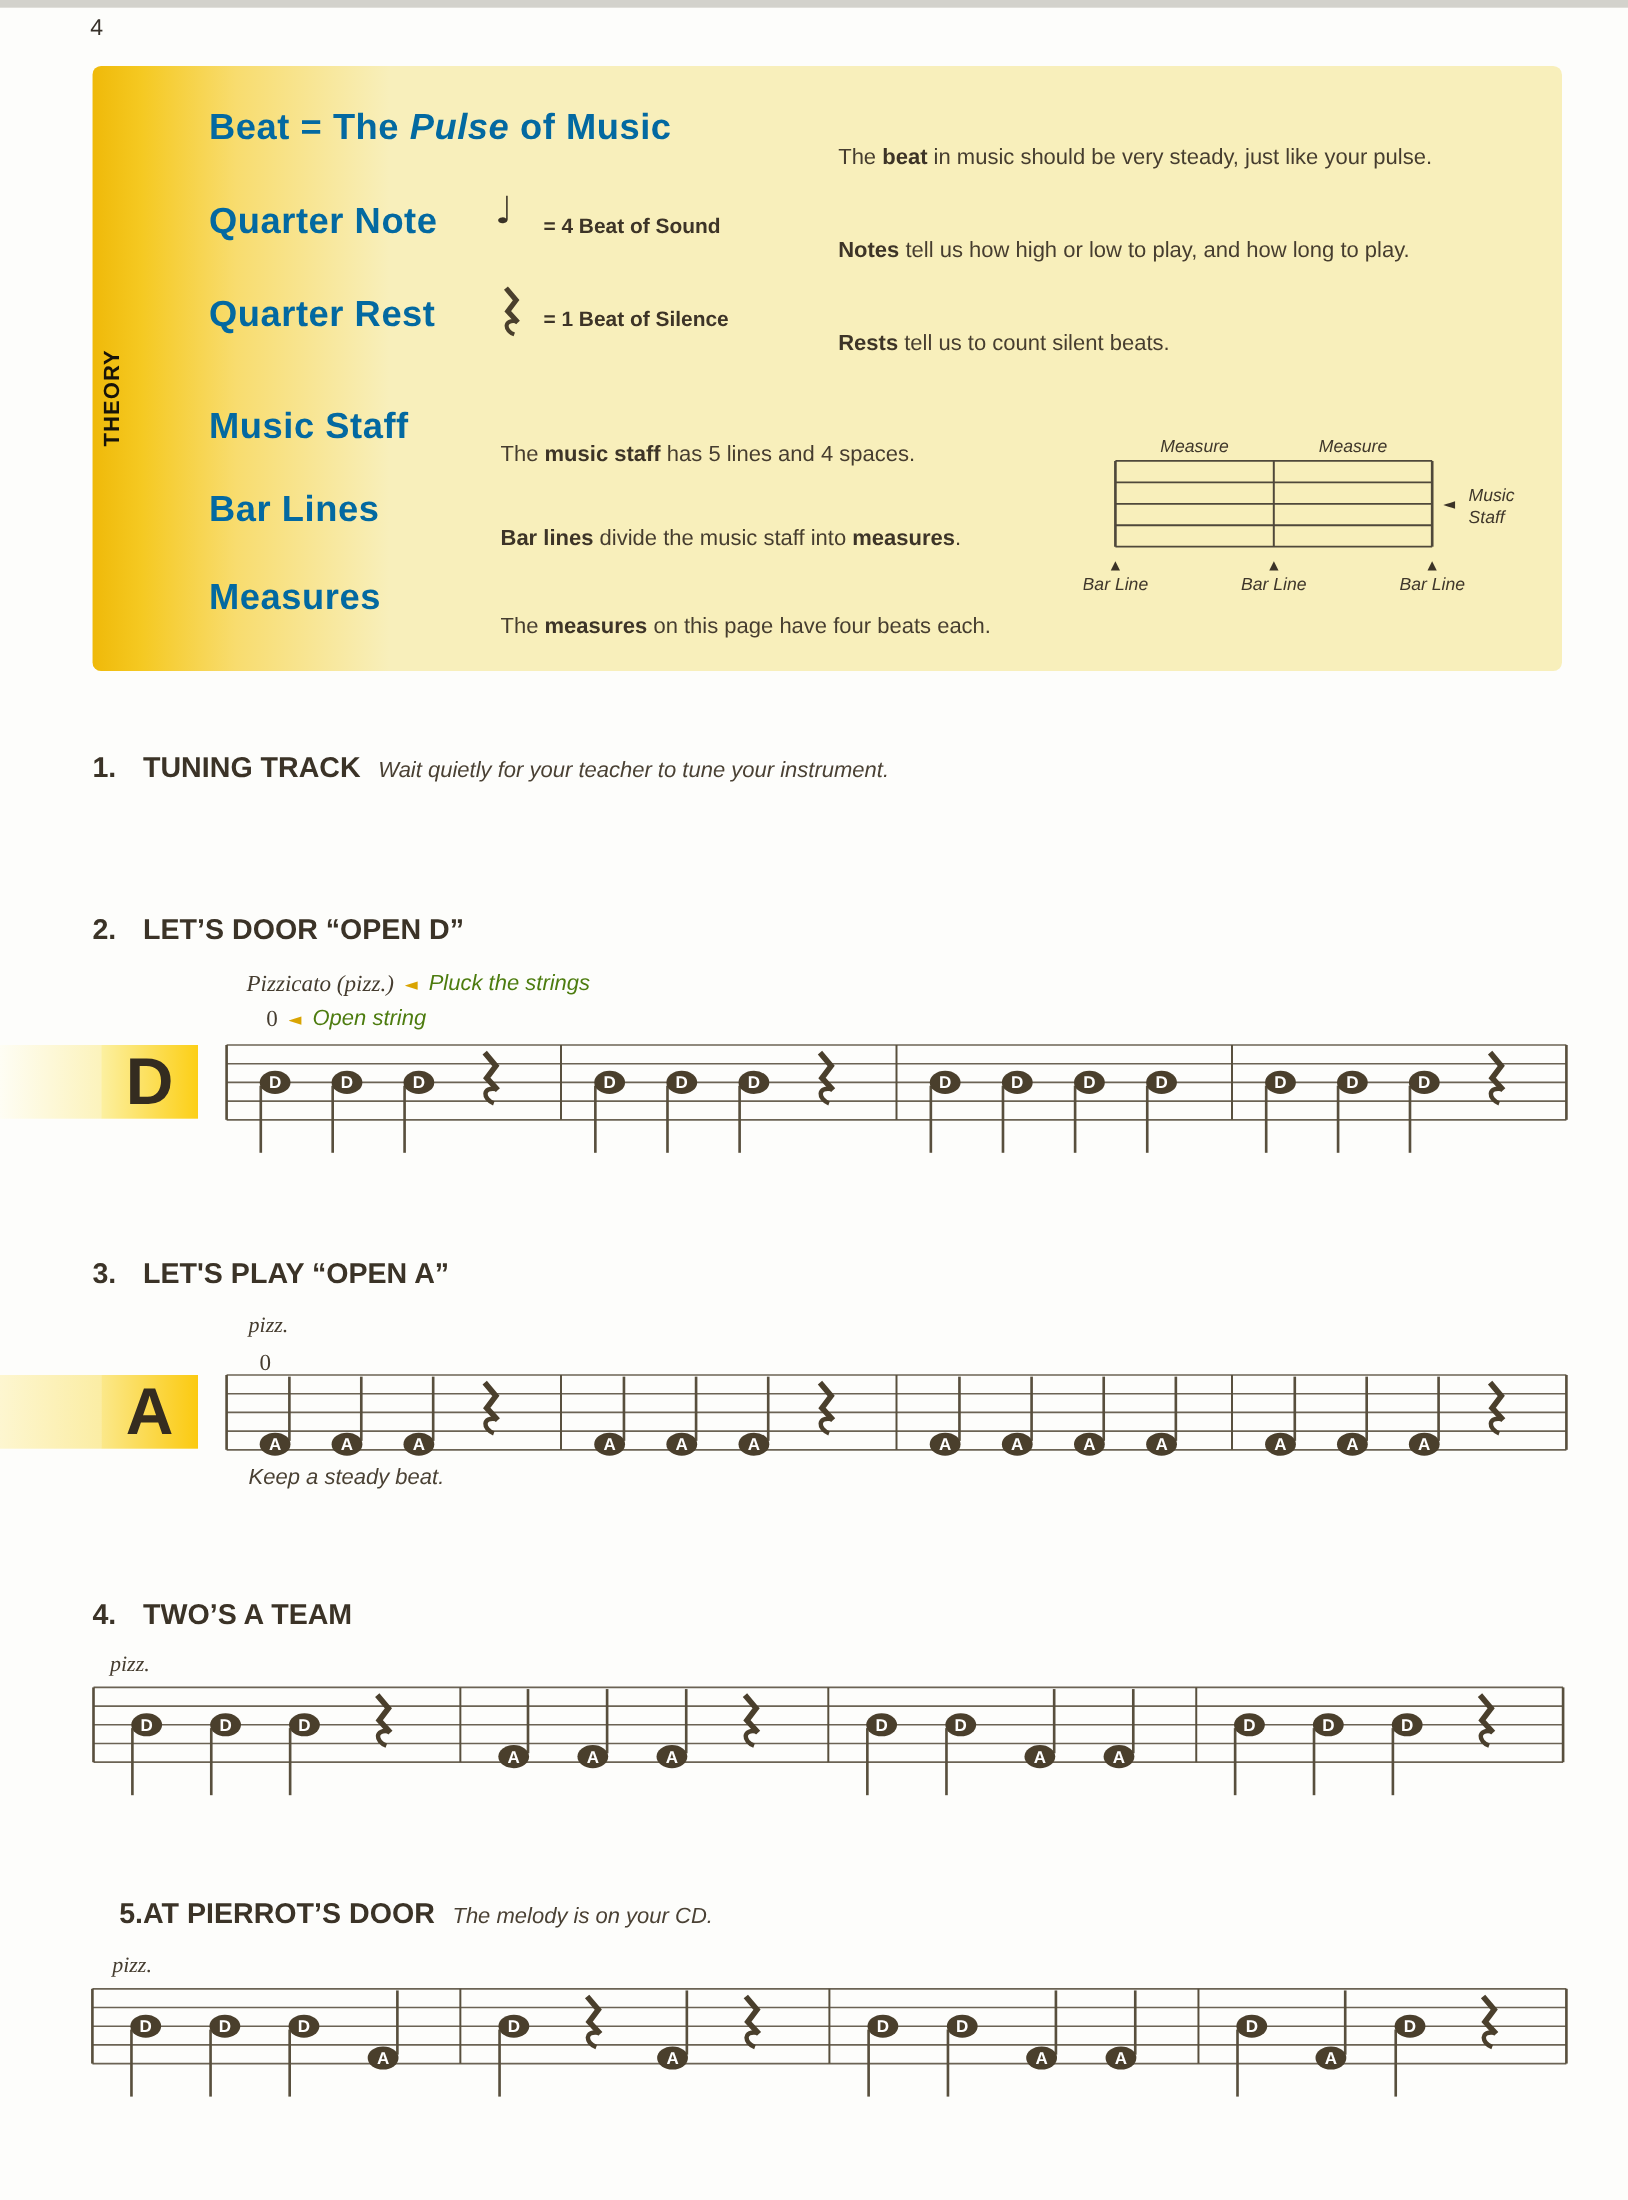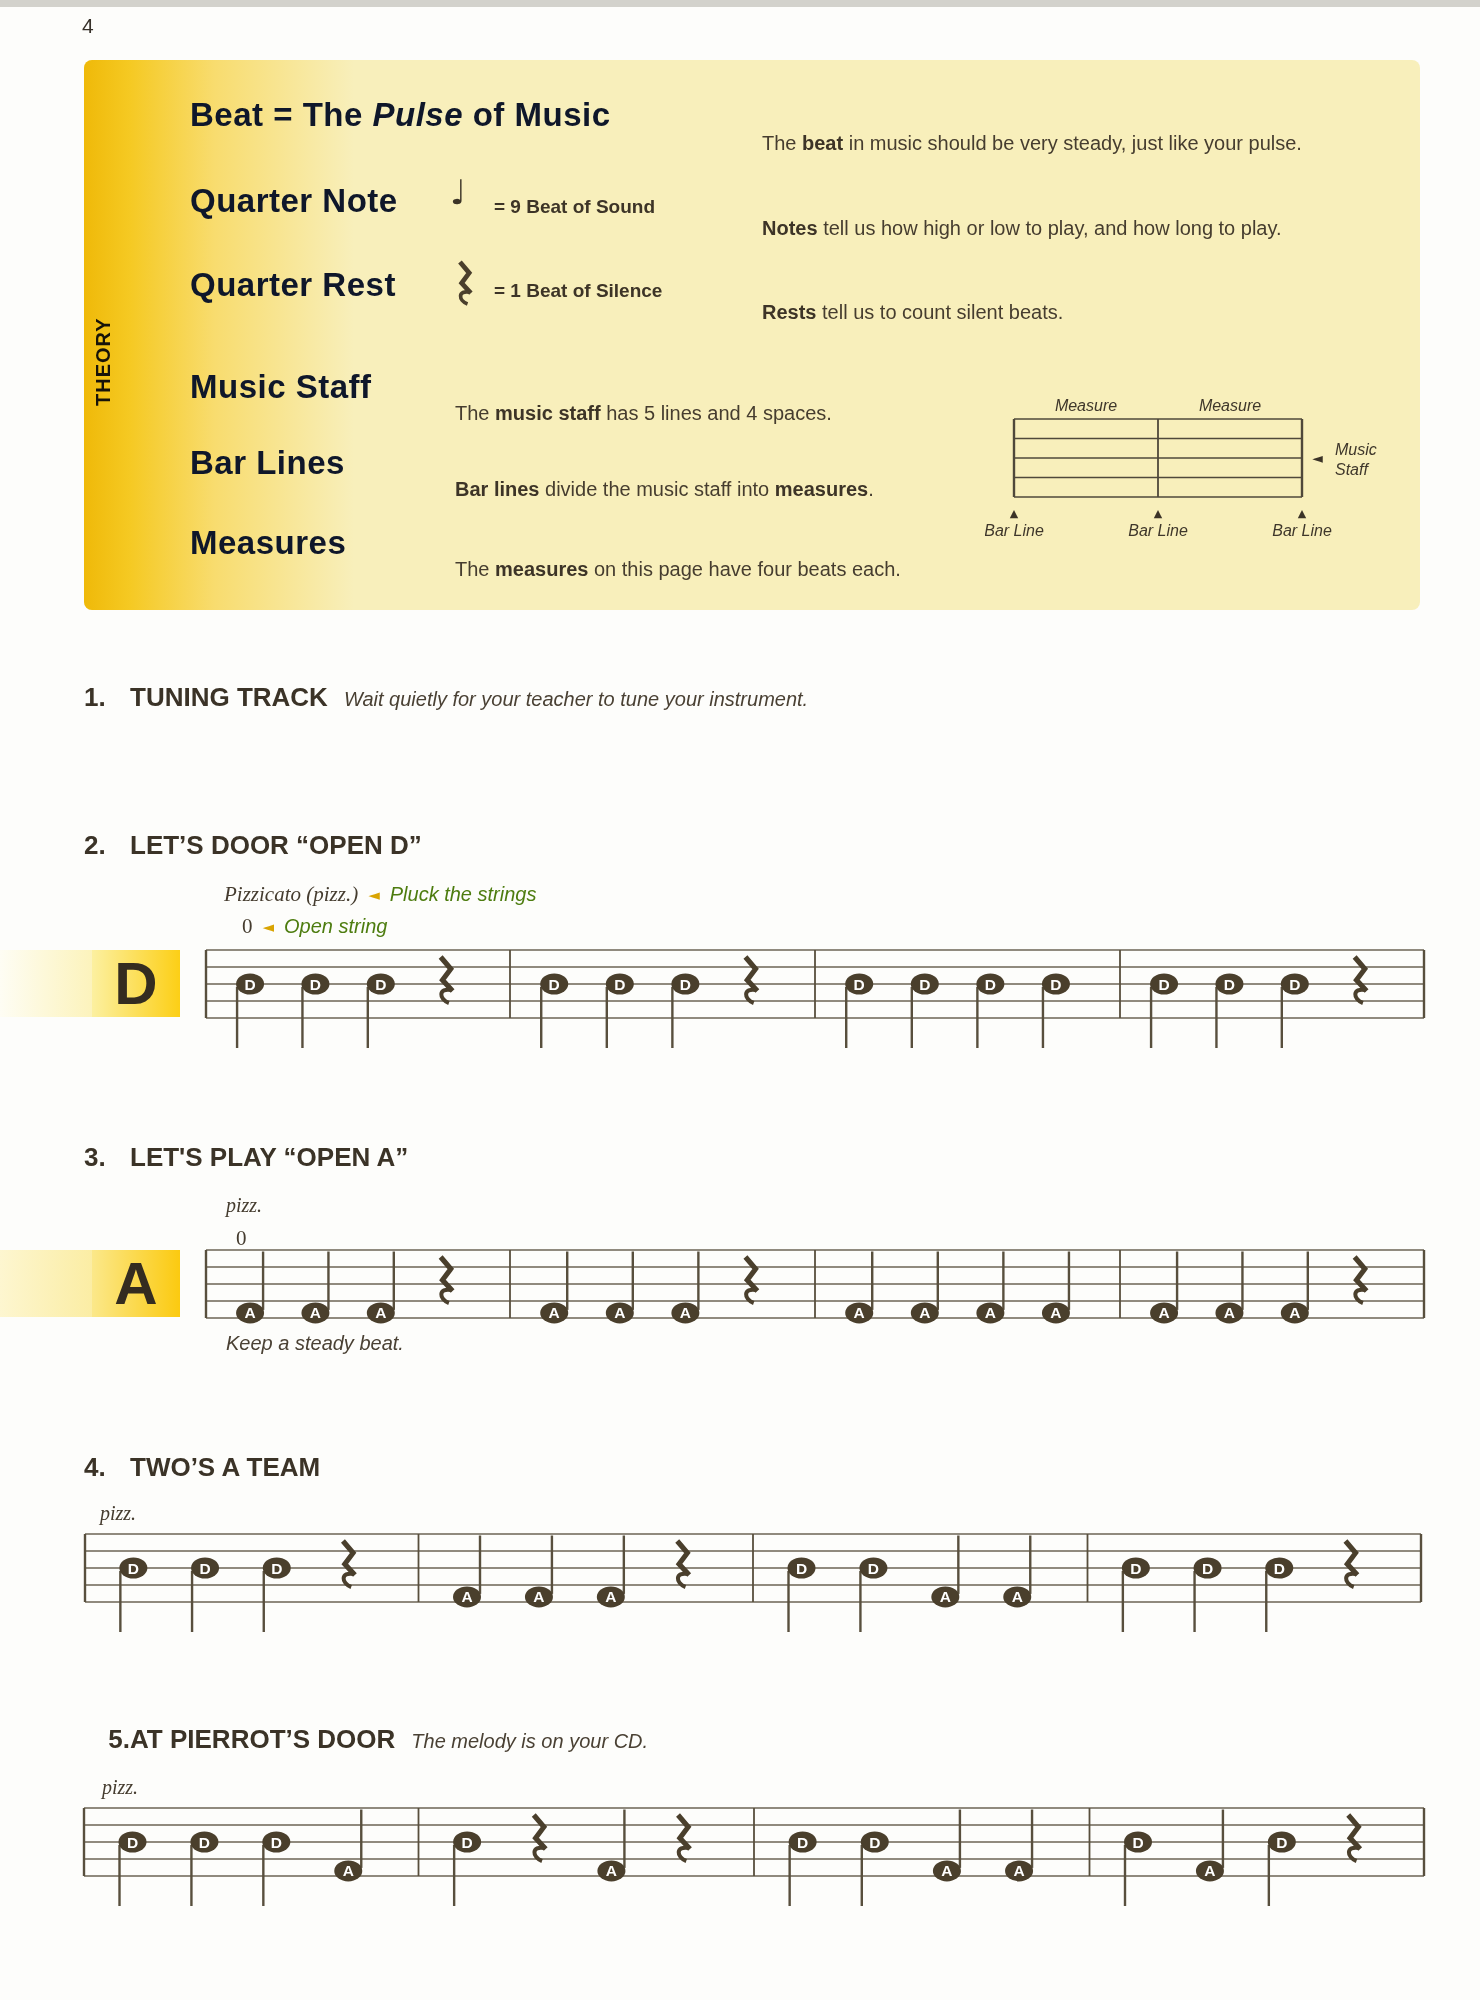--- a/index.html
+++ b/index.html
@@ -11,21 +11,21 @@
 
   
   .theory-box{position:absolute;left:84px;top:60px;width:1336px;height:550px;
               background:#f8efbb;border-radius:8px;overflow:hidden;}
   .theory-grad{position:absolute;left:0;top:0;width:280px;height:550px;
                background:linear-gradient(90deg,#efb909 0px,#f5c922 45px,#f8dc6e 130px,#f8efbb 270px);}
   .theory-side{position:absolute;left:6px;top:222px;height:160px;width:26px;
                writing-mode:vertical-rl;transform:rotate(180deg);
                font-weight:bold;font-size:20px;letter-spacing:1px;color:#171309;
                display:flex;align-items:center;justify-content:center;}
-  .t-term{position:absolute;left:106px;font-weight:bold;font-size:33px;color:#0f172a;letter-spacing:.5px;white-space:nowrap;}
+  .t-term{position:absolute;left:106px;font-weight:bold;font-size:33px;color:#0369a1;letter-spacing:.5px;white-space:nowrap;}
   .t-desc{position:absolute;font-size:20px;color:#463d2f;white-space:nowrap;margin-top:20px;}
   .t-desc b{color:#3d3427;}
   .t-eq{position:absolute;font-size:19px;font-weight:bold;color:#3d3427;white-space:nowrap;}
   .qn-glyph{position:absolute;left:366px;top:112px;font-family:"DejaVu Sans",sans-serif;
             font-size:34px;color:#3b3327;}
   .qr-glyph{position:absolute;left:368px;top:200px;}
   .beat-italic{font-style:italic;}
 
   
   .diagram-svg{position:absolute;left:901px;top:335px;}
@@ -65,21 +65,21 @@
 
   <section class="theory-box">
     <div class="theory-grad"></div>
     <div class="theory-side">THEORY</div>
 
     <div class="t-term" style="top:36px;"><span>Beat = The </span><span class="beat-italic">Pulse</span><span> of Music</span></div>
     <div class="t-desc" style="left:678px;top:52px;"><span>The </span><b>beat</b><span> in music should be very steady, just like your pulse.</span></div>
 
     <div class="t-term" style="top:122px;">Quarter Note</div>
     <span class="qn-glyph">♩</span>
-    <div class="t-eq" style="left:410px;top:136px;">=  9 Beat of Sound</div>
+    <div class="t-eq" style="left:410px;top:136px;">=  4 Beat of Sound</div>
     <div class="t-desc" style="left:678px;top:137px;"><b>Notes</b><span> tell us how high or low to play, and how long to play.</span></div>
 
     <div class="t-term" style="top:206px;">Quarter Rest</div>
     <svg class="qr-glyph" width="26" height="48">
         <path d="M 7.96,2 L 17.2,12.92 L 9.64,23 L 18.88,33.08" stroke="#4a3f2c" stroke-width="4.704" fill="none"></path>
         <path d="M 18.04,32.239999999999995 C 5.44,29.72 6.28,40.64 15.52,44" stroke="#4a3f2c" stroke-width="3.696" fill="none"></path>
       </svg>
     <div class="t-eq" style="left:410px;top:220px;">=  1 Beat of Silence</div>
     <div class="t-desc" style="left:678px;top:221px;"><b>Rests</b><span> tell us to count silent beats.</span></div>
 

